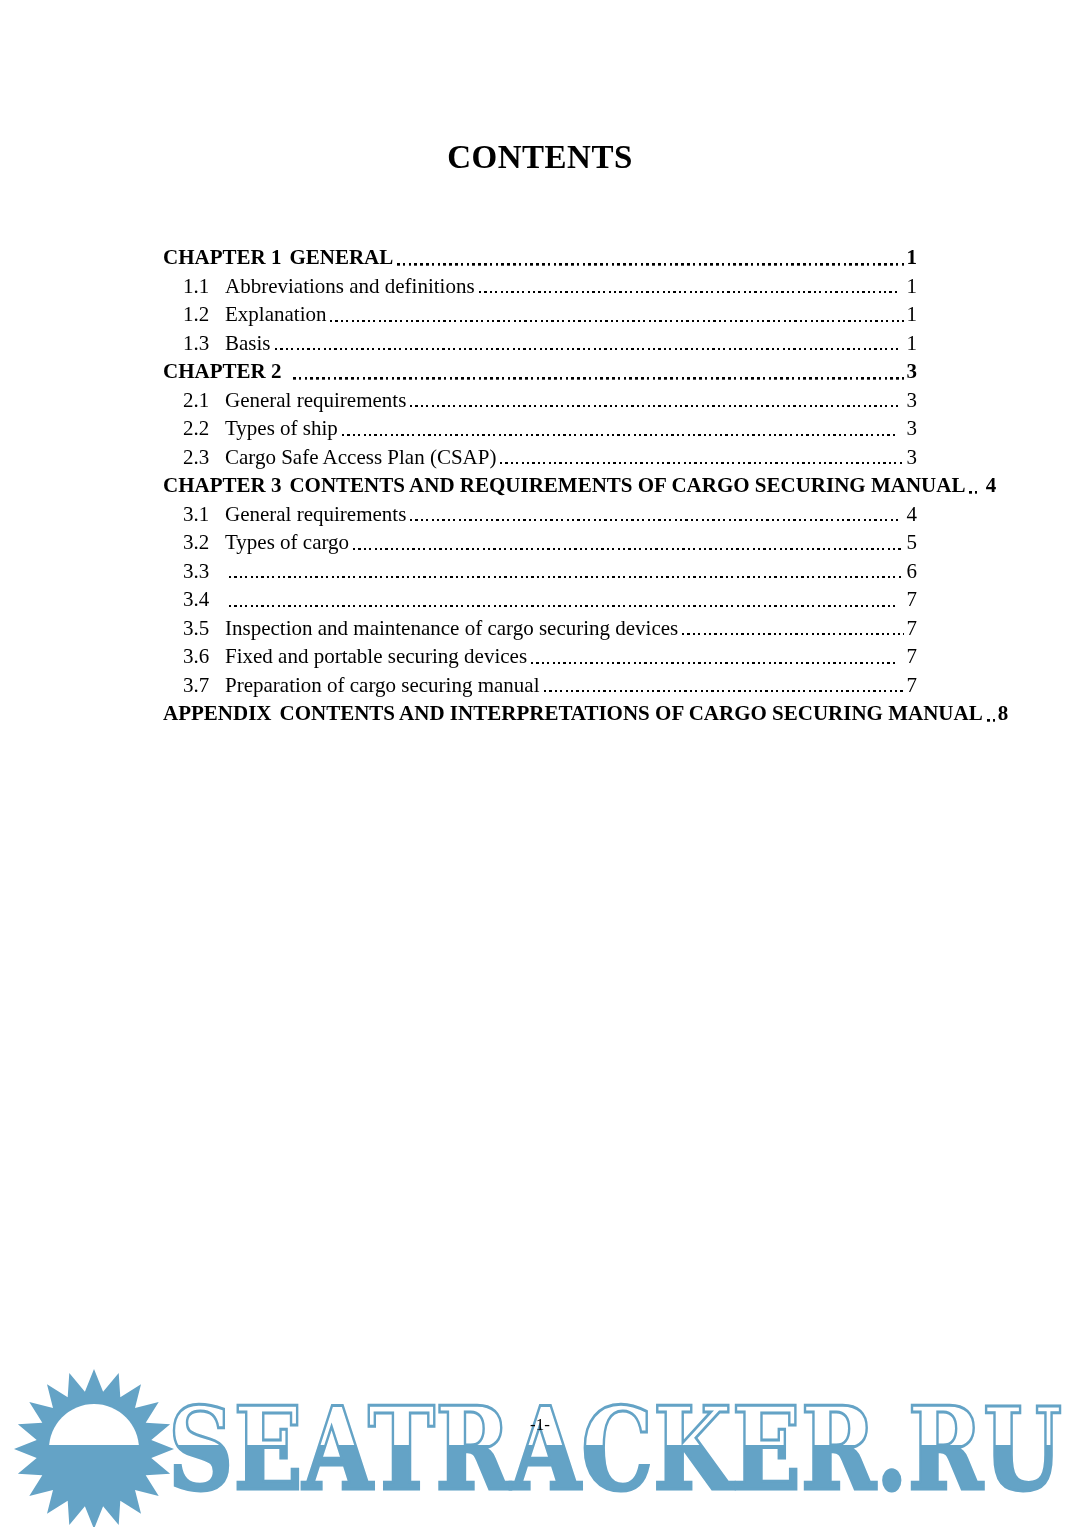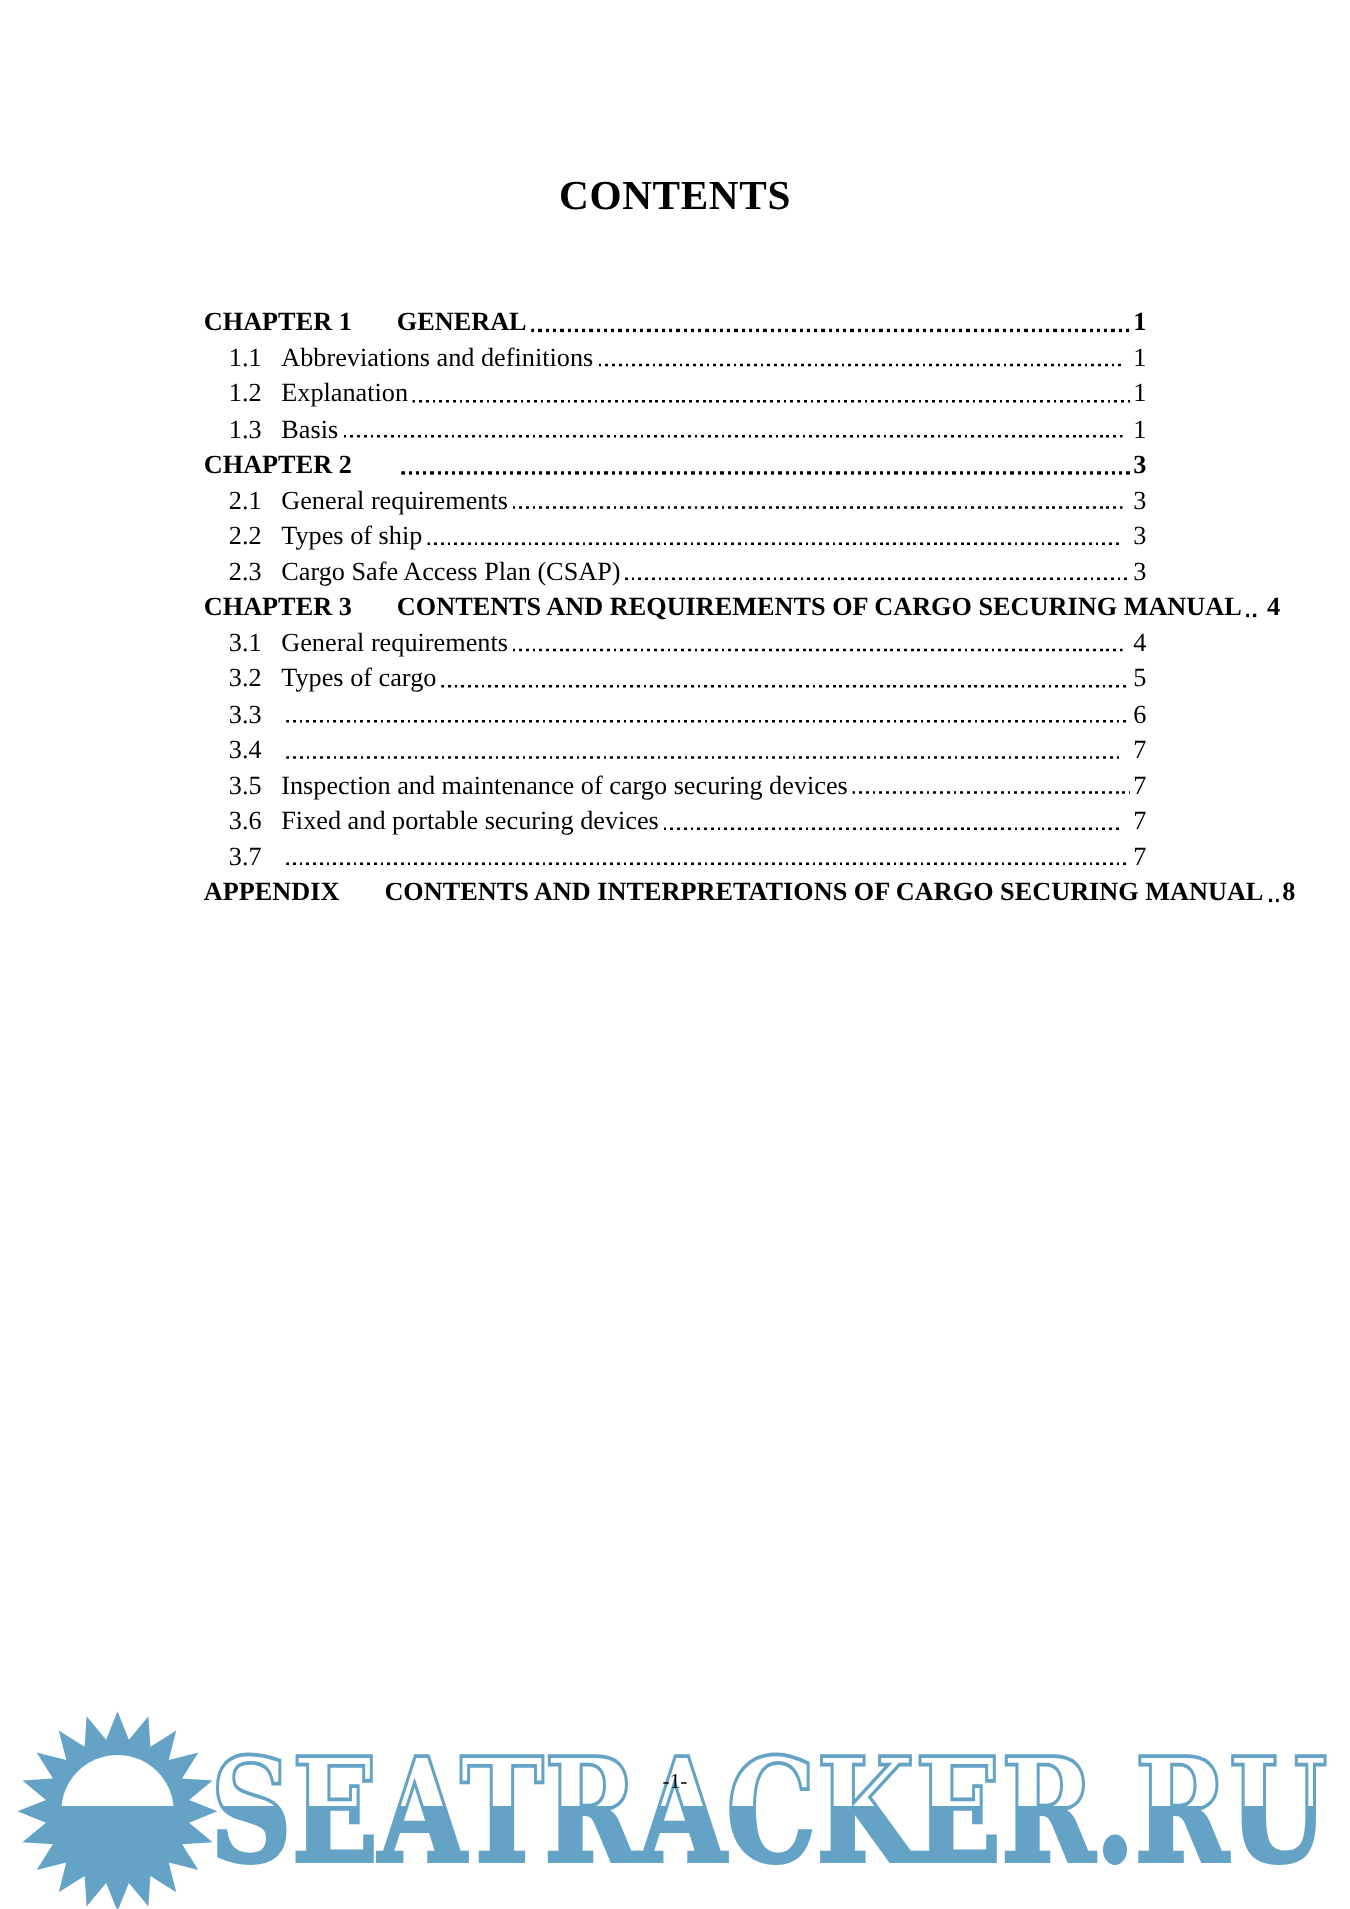--- a/index.html
+++ b/index.html
@@ -19,21 +19,21 @@
   }
   .toc {
     position: absolute; top: 243px; left: 163px; width: 754px;
   }
   .toc-row {
     display: flex; align-items: flex-start;
     height: 28.5px; line-height: 28.5px;
     font-size: 21px; white-space: nowrap;
   }
   .toc-row.chapter { font-weight: bold; }
-  .toc-row.chapter .toc-label { margin-right: 36px; }
+  .toc-row.chapter .toc-label { margin-right: 8px; }
   .toc-row.sub { padding-left: 20px; align-items: center; }
   .toc-row.sub .toc-label { width: 42px; flex: none; }
   .toc-title { flex: none; }
   .leader {
     flex: 1 1 auto; height: 28.5px; margin: 0 3px 0 4px;
     background-image: repeating-linear-gradient(to right, #000 0 2.2px, transparent 2.2px 5.4px);
     background-size: 100% 2.3px;
     background-repeat: no-repeat;
     background-position: 0 19.5px;
     min-width: 8px;
@@ -162,20 +162,21 @@
 
     <div class="toc-row sub">
       <span class="toc-label">3.6</span>
       <span class="toc-title">Fixed and portable securing devices</span>
       <span class="leader"></span>
       <span class="toc-page"> 7</span>
     </div>
 
     <div class="toc-row sub">
       <span class="toc-label">3.7</span>
+      <span class="toc-title">Preparation of cargo securing manual</span>
       <span class="leader"></span>
       <span class="toc-page">7</span>
     </div>
 
     <div class="toc-row chapter">
       <span class="toc-label">APPENDIX</span>
       <span class="toc-title">CONTENTS AND INTERPRETATIONS OF CARGO SECURING MANUAL</span>
       <span class="leader"></span>
       <span class="toc-page">8</span>
     </div>

